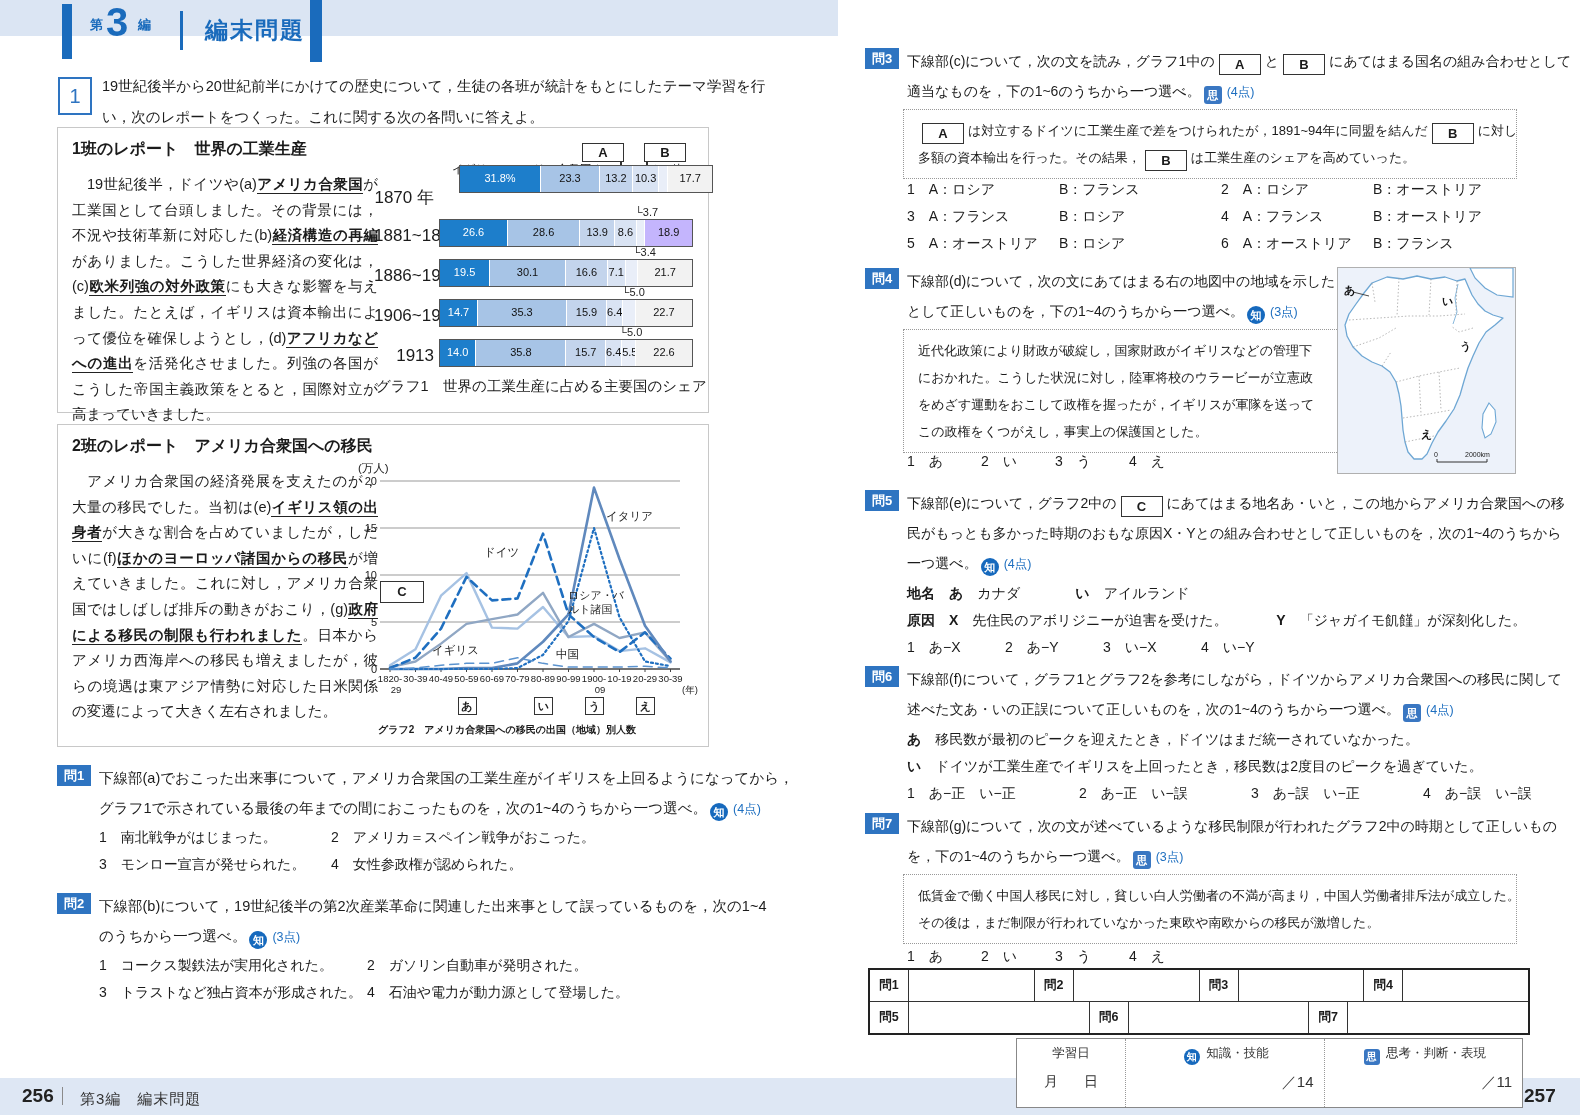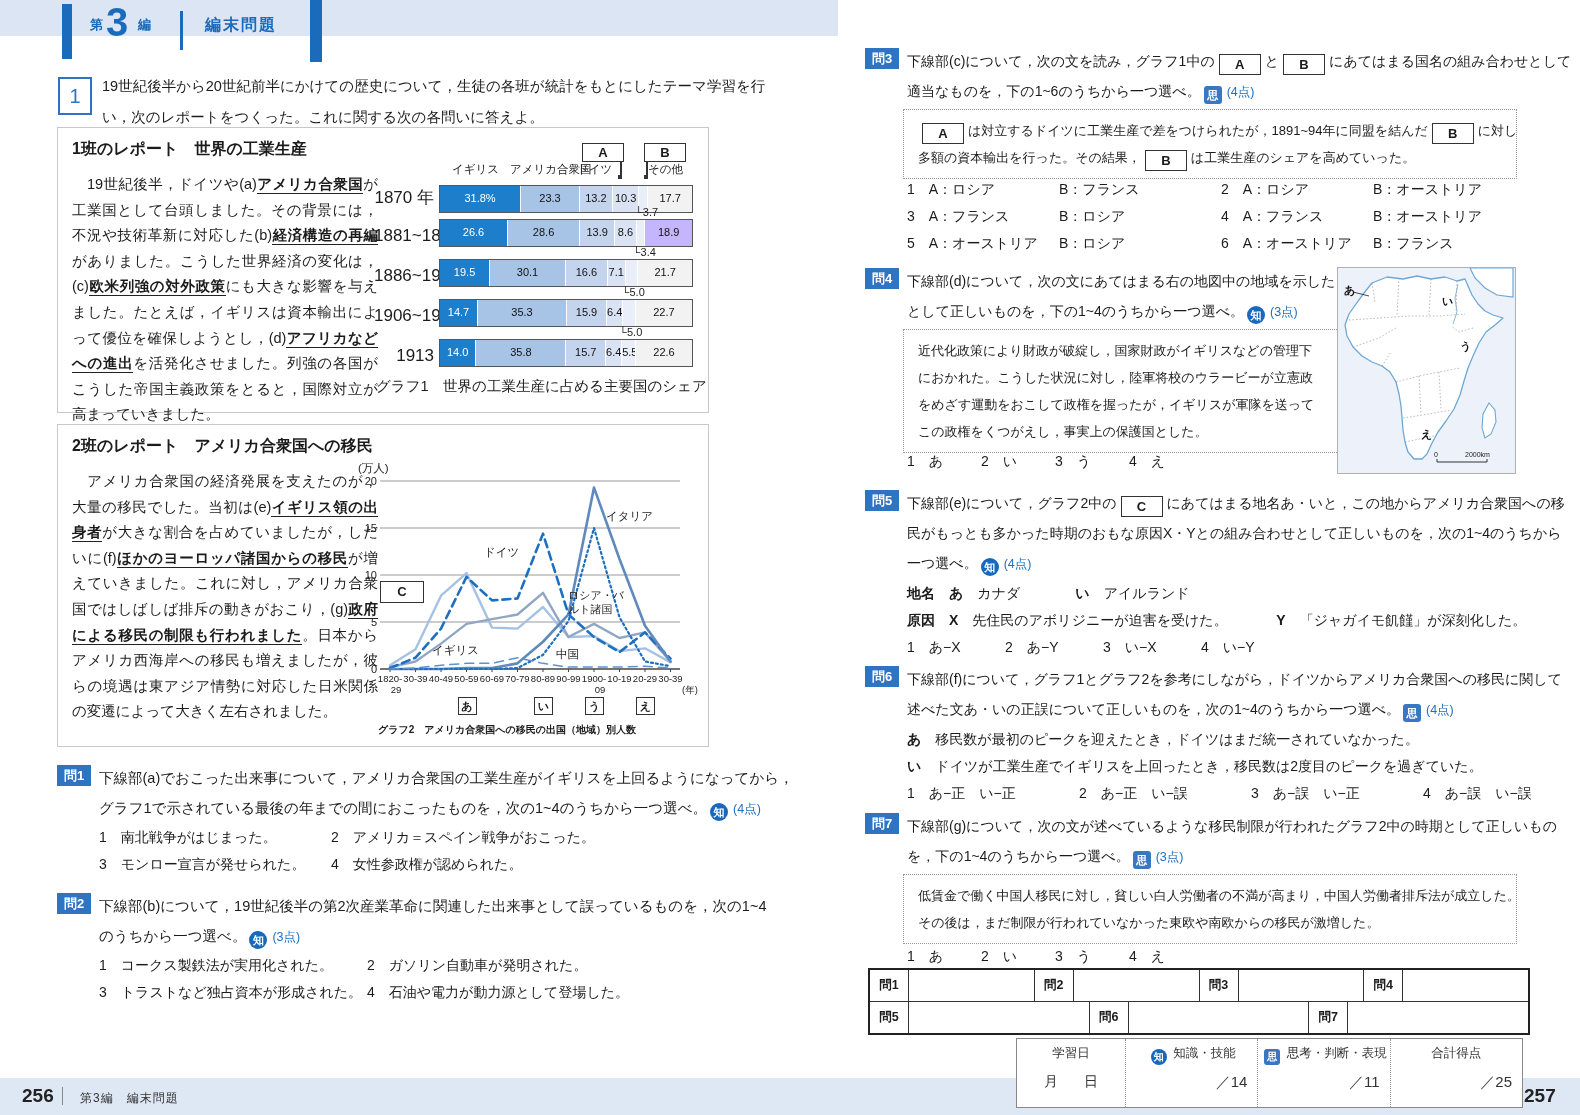--- a/index.html
+++ b/index.html
@@ -5,21 +5,21 @@
   html,body{margin:0;padding:0;background:#fff;}
   #page{position:relative;width:1580px;height:1115px;background:#fff;overflow:hidden;
         font-family:"Liberation Sans","DejaVu Sans",sans-serif;color:#1b1b1b;}
   
   .topband{position:absolute;left:0;top:0;width:838px;height:36px;background:#dbe5f3;}
   .hbar1{position:absolute;left:62px;top:4px;width:10px;height:55px;background:#1a6bbc;}
   .hdai{position:absolute;left:90px;top:16px;font-size:13px;font-weight:bold;color:#1a6bbc;}
   .hnum{position:absolute;left:106px;top:0px;font-size:40px;font-weight:bold;color:#1a6bbc;}
   .hhen{position:absolute;left:138px;top:16px;font-size:13px;font-weight:bold;color:#1a6bbc;}
   .hdiv{position:absolute;left:180px;top:11px;width:3px;height:39px;background:#1a6bbc;}
-  .htitle{position:absolute;left:205px;top:15px;font-size:16px;font-weight:bold;color:#1a6bbc;letter-spacing:2px;}
+  .htitle{position:absolute;left:205px;top:15px;font-size:23px;font-weight:bold;color:#1a6bbc;letter-spacing:2px;}
   .hbar2{position:absolute;left:310px;top:0;width:12px;height:62px;background:#1a6bbc;}
   
   .pmark{position:absolute;left:58px;top:77px;width:30px;height:34px;border:2px solid #2e74c1;
          display:flex;align-items:center;justify-content:center;font-size:20px;color:#2e74c1;background:#fff;}
   .intro{position:absolute;left:102px;top:71px;width:690px;}
   .intro .line{line-height:31px;font-size:14.5px;}
   
   .rbox{position:absolute;left:57px;width:650px;border:1px solid #c8c8c8;background:#fff;}
   .r1{top:127px;height:284px;}
   .r2{top:424px;height:321px;}
@@ -95,21 +95,21 @@
   .scol + .scol{border-left:1px dotted #999;}
   .scol.c1{flex:0 0 108px;}
   .shead{position:absolute;left:0;top:6px;width:100%;text-align:center;font-size:12.5px;color:#333;white-space:nowrap;}
   .sval{position:absolute;left:0;top:34px;width:100%;font-size:14px;color:#333;}
   .sval.date{display:flex;justify-content:space-around;padding:0 14px;box-sizing:border-box;}
   .sval.num{text-align:right;padding-right:10px;box-sizing:border-box;font-size:15px;}
   
   .botband{position:absolute;left:0;top:1078px;width:1580px;height:37px;background:#dee7f4;}
   .pg-l{position:absolute;left:22px;top:1085px;font-size:19px;font-weight:bold;color:#222;}
   .pg-sep{position:absolute;left:62px;top:1087px;width:1px;height:18px;background:#8a8a8a;}
-  .pg-llabel{position:absolute;left:80px;top:1090px;font-size:12px;color:#333;letter-spacing:1px;}
+  .pg-llabel{position:absolute;left:80px;top:1090px;font-size:15px;color:#333;letter-spacing:1px;}
   .pg-r{position:absolute;left:1524px;top:1085px;font-size:19px;font-weight:bold;color:#222;z-index:6;}
   .line{display:block;}
 </style>
 </head>
 <body>
 
 <div id="page">
   <div class="topband"></div>
   <div class="botband"></div>
 
@@ -138,21 +138,21 @@
       <span class="g1leg" style="left:203px">ドイツ</span>
       <span class="g1leg" style="left:274px">その他</span>
       <div class="abox" style="left:208px">A</div>
       <div class="abox" style="left:270px">B</div>
       <div class="g1ldr" style="left:246px"></div>
       <div class="g1ldr" style="left:272px"></div>
       <div class="g1dot" style="left:244px"></div>
       <div class="g1dot" style="left:270px"></div>
       <div class="g1cap">グラフ1　世界の工業生産に占める主要国のシェア</div>
     <div class="g1lab" style="top: 45px;">1870 年</div>
-        <div class="g1bar" style="top: 44px;">
+        <div class="g1bar" style="top: 24px; margin-left: 20px;">
           <div class="g1seg" style="left: 0px; width: 80.136px; background: rgb(29, 126, 203);">
             <span class="g1txt w">31.8%</span>
           </div>
           <div class="g1seg" style="left: 80.136px; width: 58.716px; background: rgb(167, 196, 230); border-left: 1px solid rgb(255, 255, 255); padding-left: 40px;">
             <span class="g1txt">23.3</span>
           </div>
           <div class="g1seg" style="left: 138.852px; width: 33.264px; background: rgb(195, 212, 236); border-left: 1px solid rgb(255, 255, 255);">
             <span class="g1txt">13.2</span>
           </div>
           <div class="g1seg" style="left: 172.116px; width: 25.956px; background: rgb(217, 227, 243); border-left: 1px solid rgb(255, 255, 255);">
@@ -480,23 +480,19 @@
       </div>
       <div class="sval num">／14</div>
     </div>
     <div class="scol">
       <div class="shead">
         <span class="ic-shi small">思</span>
         <span>思考・判断・表現</span>
       </div>
       <div class="sval num">／11</div>
     </div>
-    <div class="scol">
-      <div class="shead">合計得点</div>
-      <div class="sval num">／25</div>
-    </div>
   </div>
 
   <span class="pg-l">256</span>
   <div class="pg-sep"></div>
   <span class="pg-llabel">第3編　編末問題</span>
   <span class="pg-r">257</span>
 </div>
 
 </body></html>

